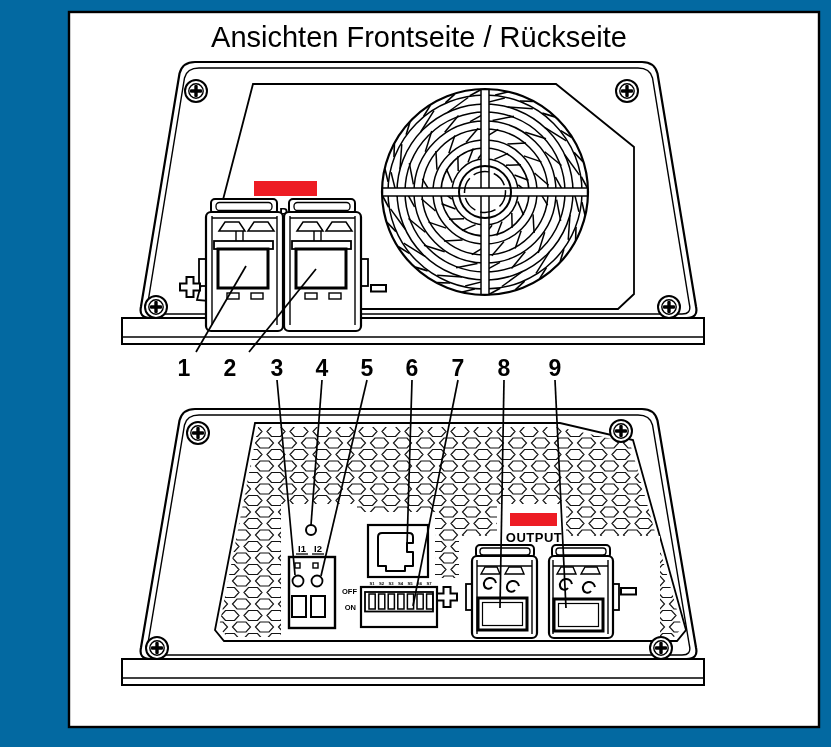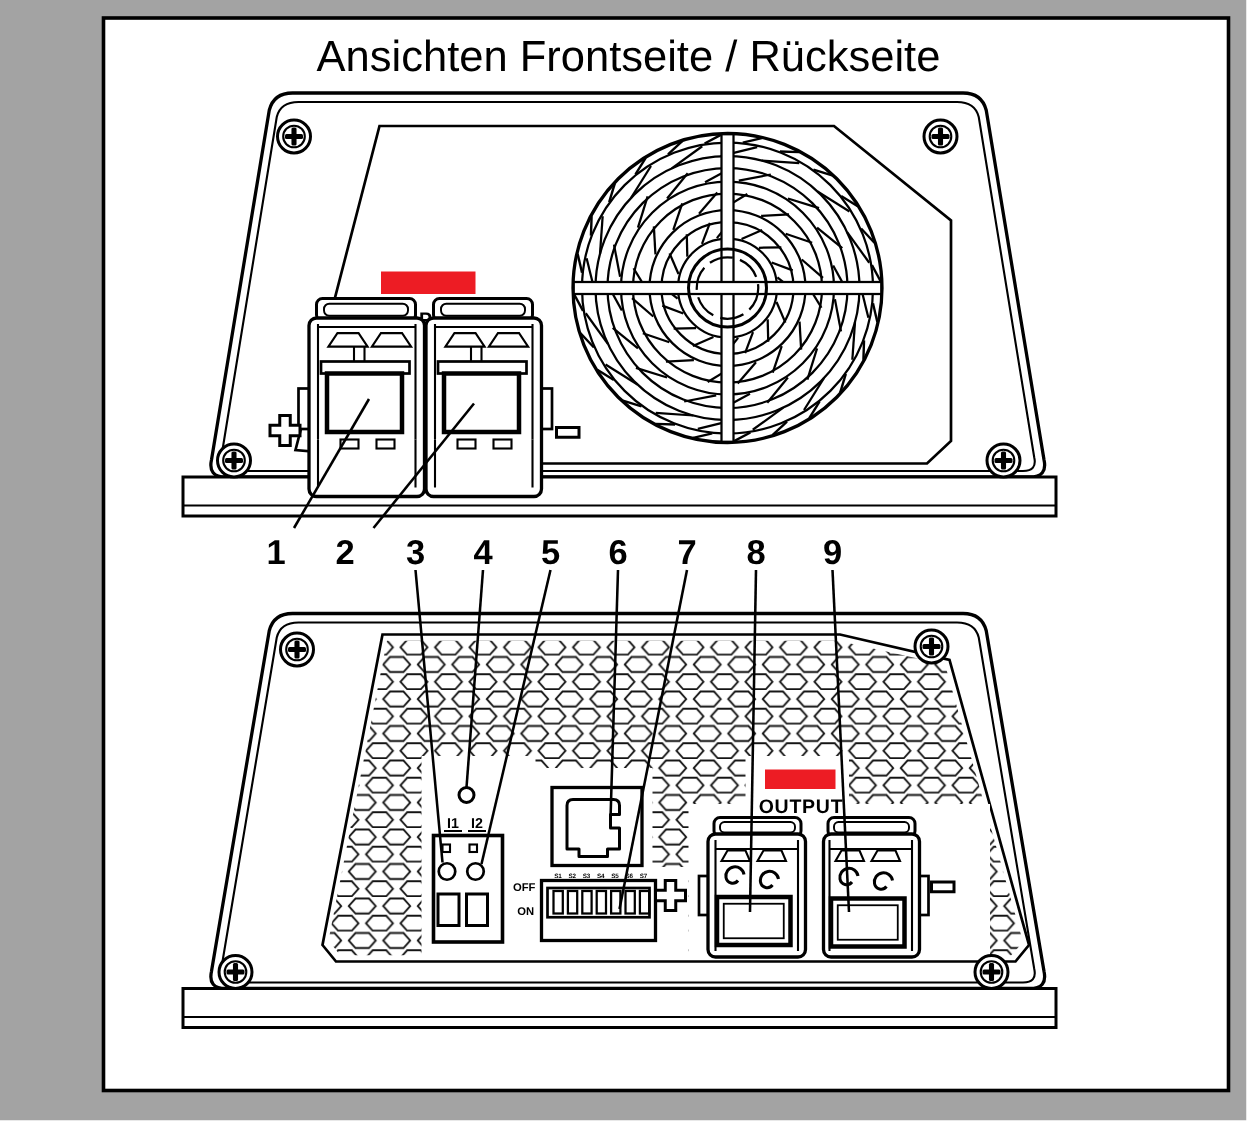--- a/index.html
+++ b/index.html
@@ -1,16 +1,16 @@
 <!DOCTYPE html>
 <html><head>
 <meta charset="utf-8">
 <style>
   html,body{margin:0;padding:0;background:#ffffff;}
-  .page{position:relative;width:831px;height:747px;background:#a3a3a3;
+  .page{position:relative;width:831px;height:747px;background:#0369a1;
         font-family:"Liberation Sans", sans-serif;}
   svg{display:block;}
   text{fill:#000;}
   .t-title{font-size:29px;}
   .t-port{font-size:13px;font-weight:bold;letter-spacing:0.5px;}
   .t-num{font-size:23px;font-weight:bold;}
   .t-ind{font-size:9.5px;font-weight:bold;}
   .t-onoff{font-size:7.5px;font-weight:bold;}
   .t-dip{font-size:4.2px;font-weight:bold;}
 </style>

